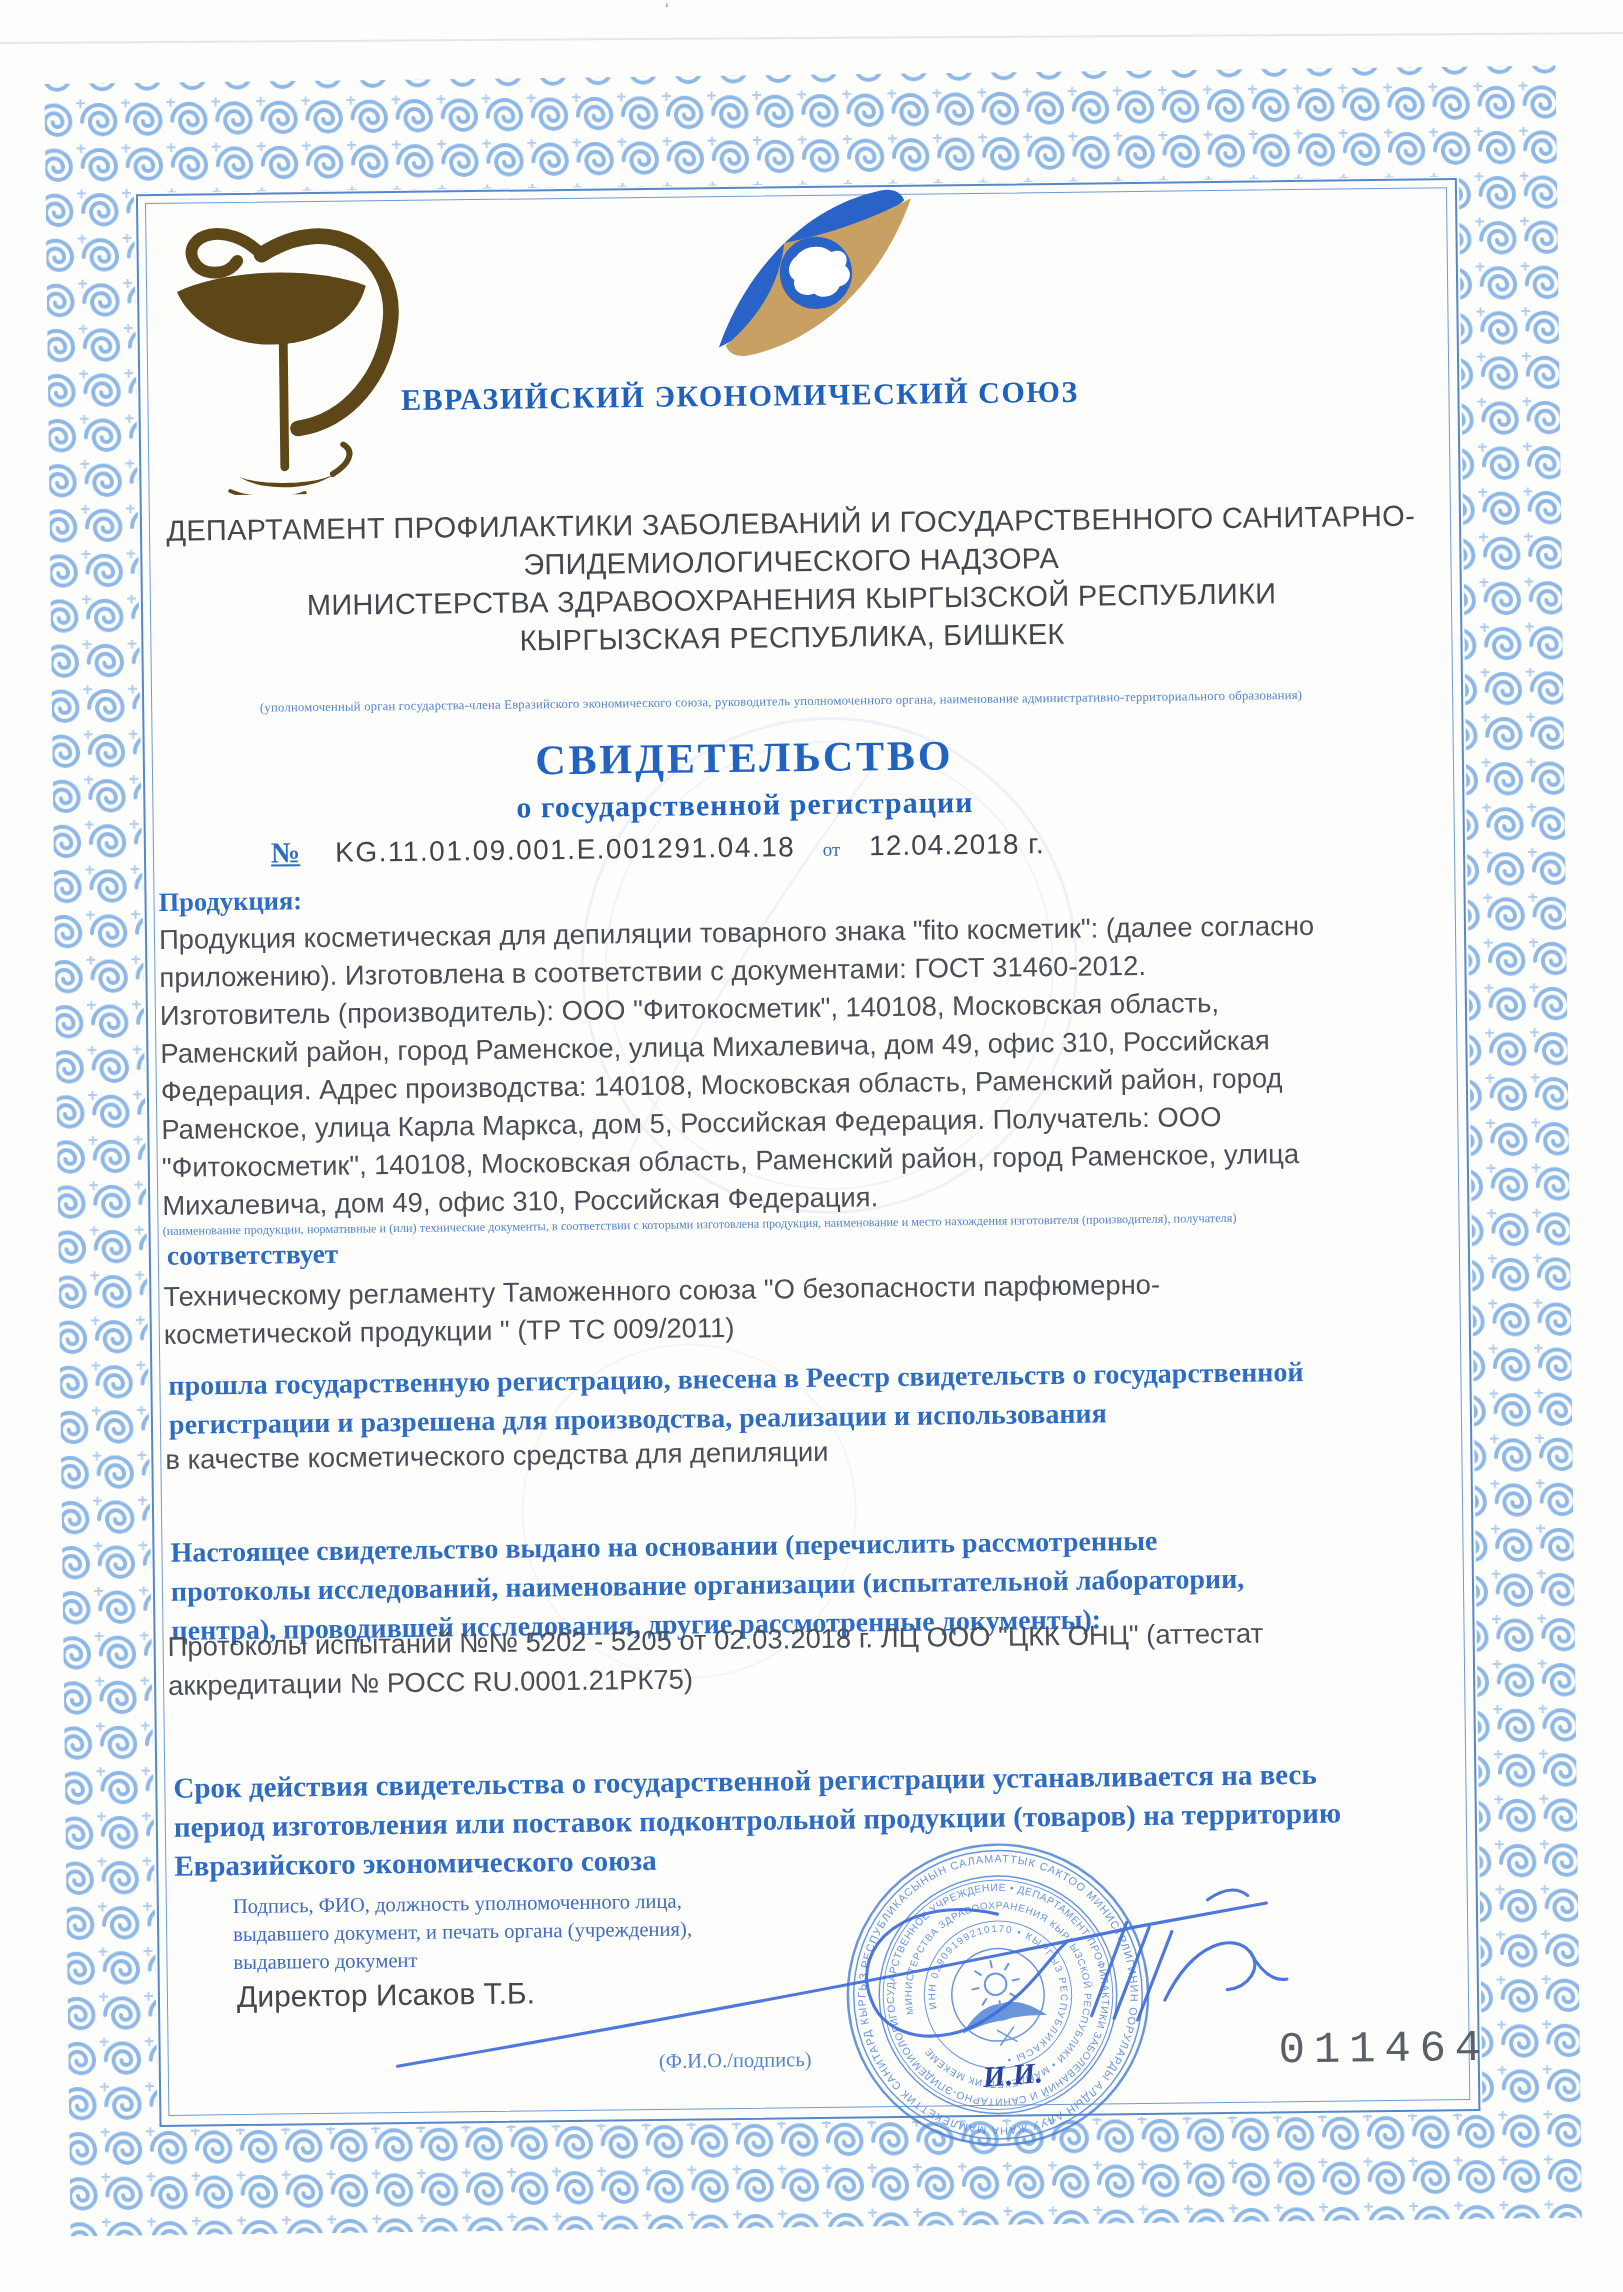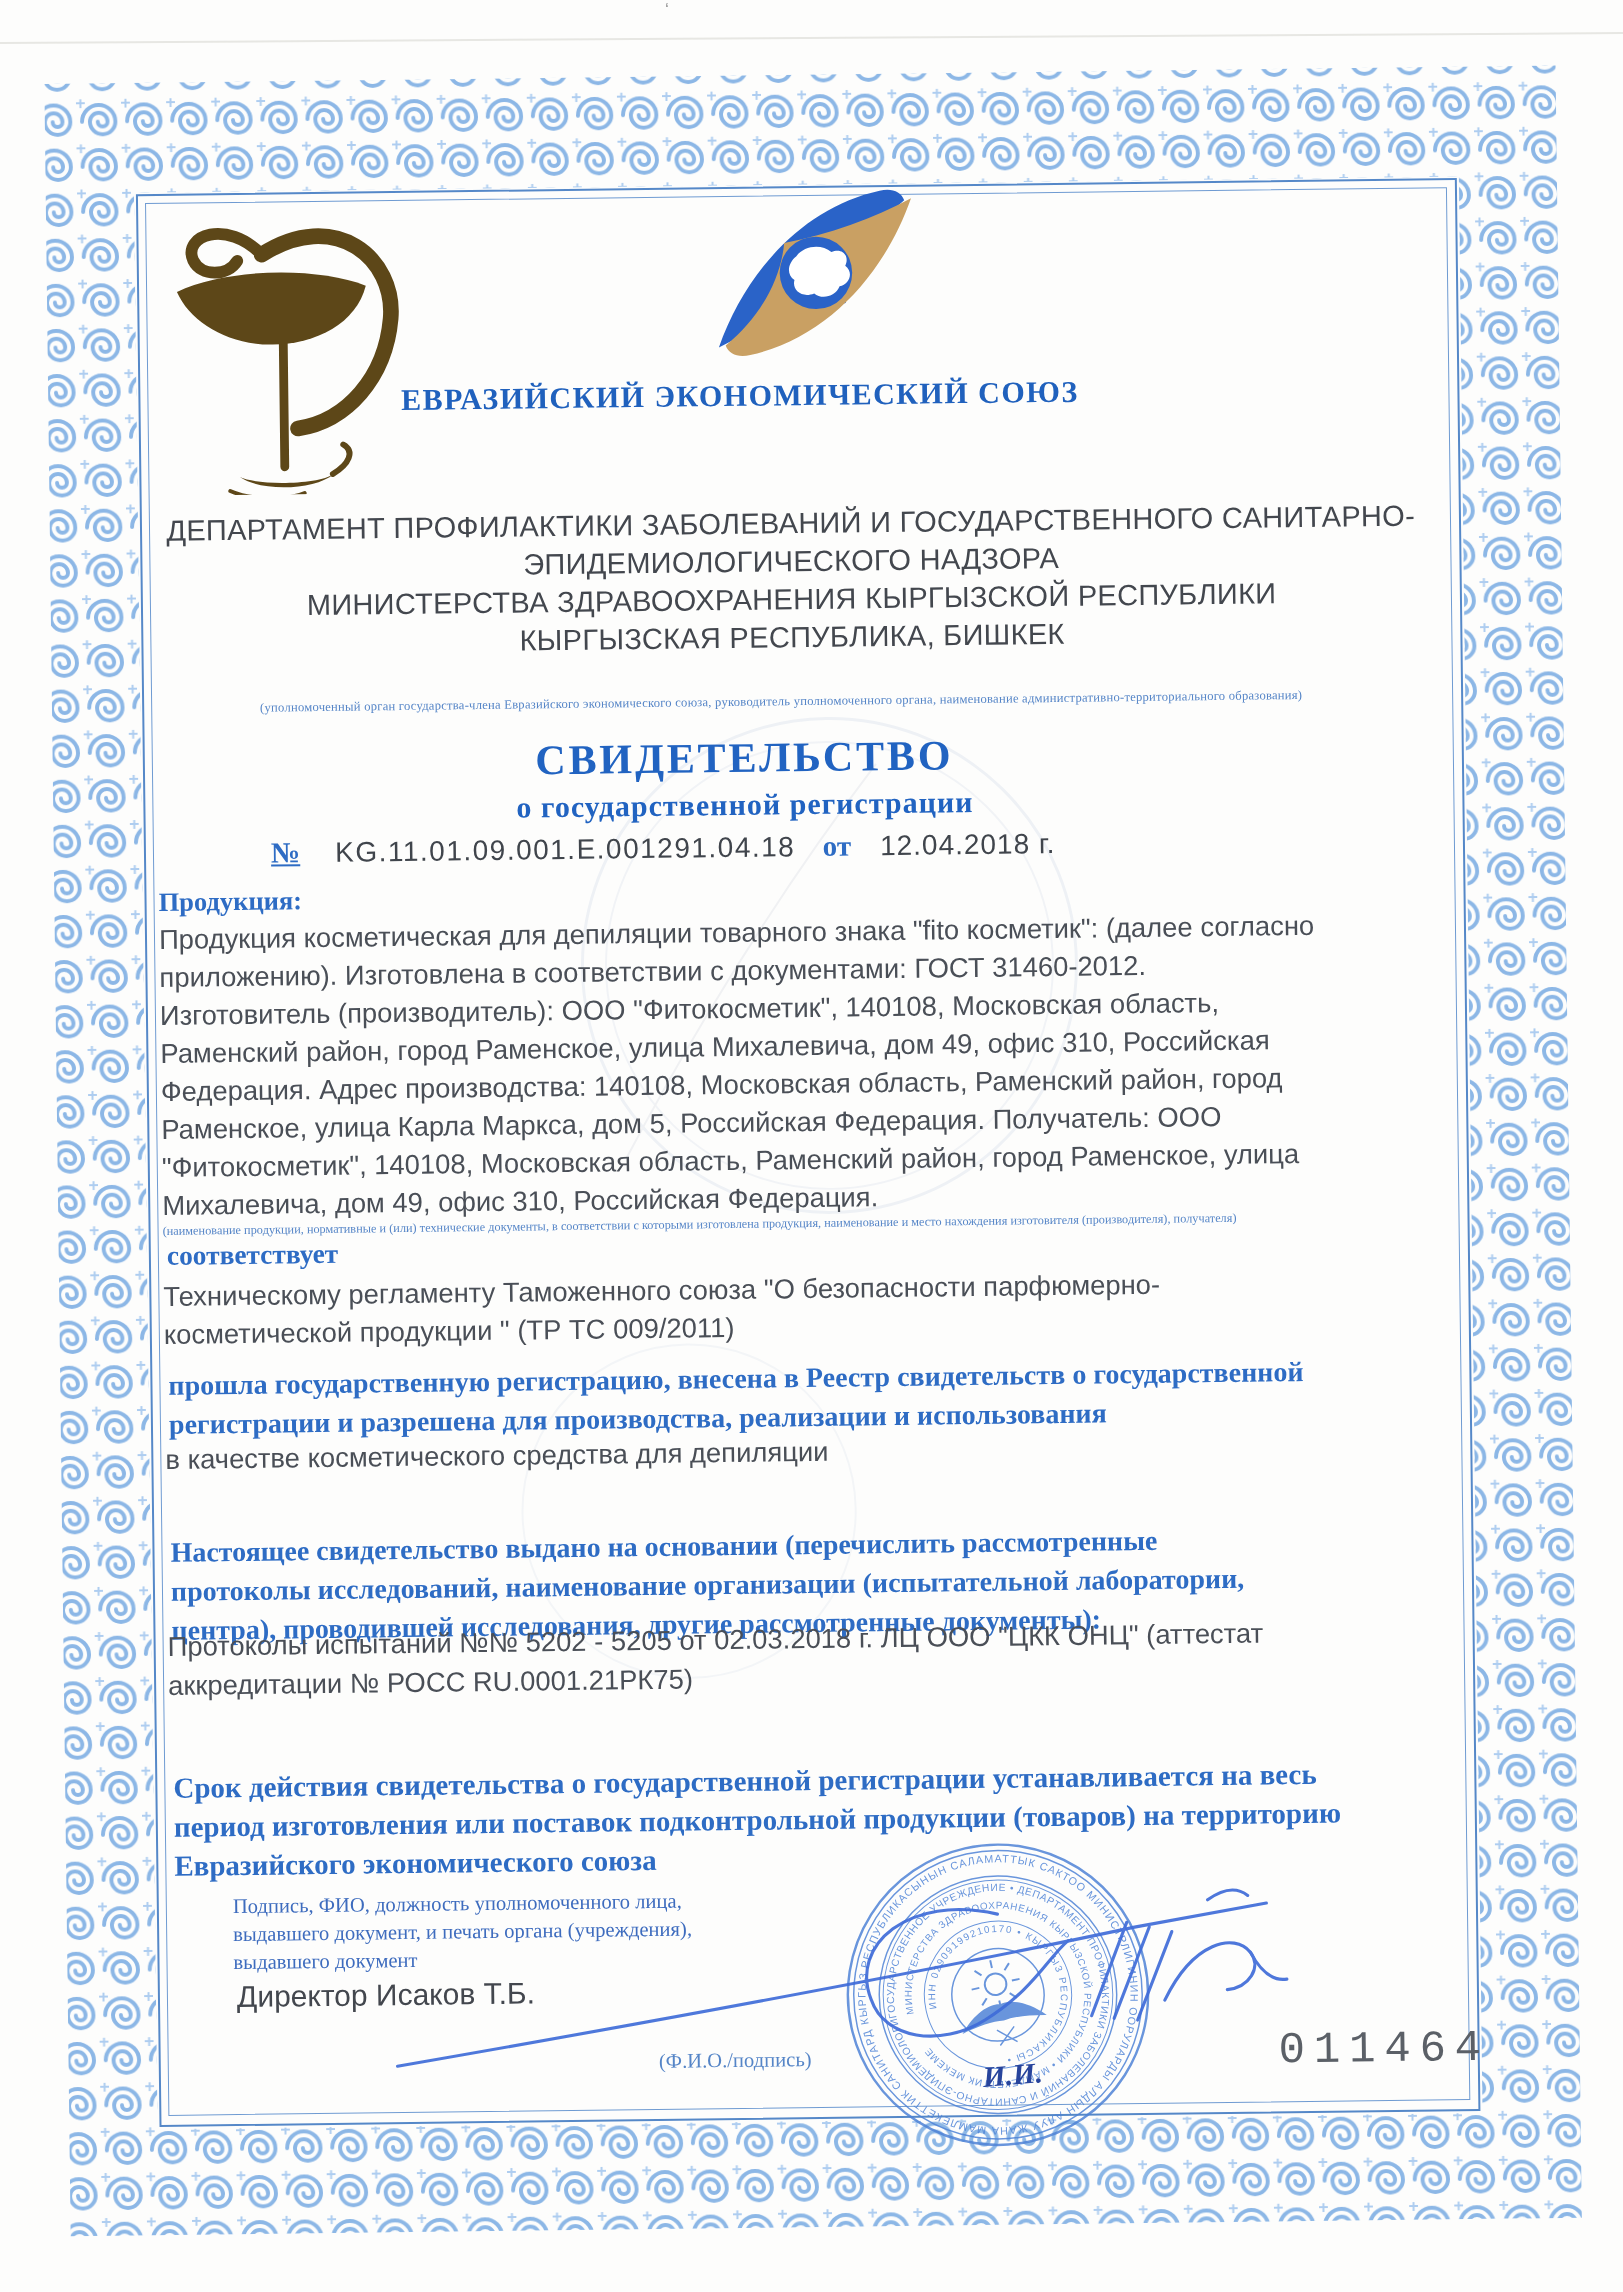--- a/index.html
+++ b/index.html
@@ -18,22 +18,22 @@
                font-family:"Liberation Serif",serif;font-weight:bold;color:#2061bd;}
   .dept{left:-11.8px;top:504px;width:1623px;font-size:29px;line-height:38px;
         color:#43474e;letter-spacing:0.3px;}
   .auth-note{left:-23.5px;top:694px;width:1623px;font-size:12.7px;letter-spacing:0.2px;}
   .cert-title{left:-61px;top:733px;width:1623px;font-size:42px;letter-spacing:2.9px;color:#2163c1;}
   .cert-sub{left:-61px;top:787px;width:1623px;font-size:30px;letter-spacing:1px;color:#2163c1;}
   .numrow{left:276px;top:830px;display:flex;align-items:baseline;}
   .numero{font-family:"Liberation Serif",serif;font-weight:bold;color:#2e6cc4;font-size:29px;
           text-decoration:underline;}
   .numval{margin-left:35px;font-size:28px;letter-spacing:1.5px;color:#40454c;}
-  .numfrom{margin-left:27.4px;font-family:"Liberation Serif",serif;font-weight:bold;
-           color:#2e6cc4;font-size:29px;}
+  .numfrom{margin-left:27.4px;font-family:"Liberation Serif",serif;font-weight:normal;
+           color:#2e6cc4;font-size:19px;}
   .numdate{margin-left:29px;font-size:28px;letter-spacing:1px;color:#40454c;}
   .prod-label{left:163px;top:879px;font-size:26.5px;}
   .prod-text{left:163px;top:913px;font-size:27.4px;line-height:38px;white-space:nowrap;}
   .prod-note{left:163px;top:1216px;font-size:12.3px;white-space:nowrap;}
   .corresponds{left:167px;top:1233px;font-size:27.4px;}
   .compl-text{left:163px;top:1270px;font-size:27.4px;line-height:38px;white-space:nowrap;}
   .reg-bold{left:167px;top:1358px;font-size:28px;line-height:39px;white-space:nowrap;}
   .reg-plain{left:163px;top:1436px;font-size:27.4px;}
   .basis-bold{left:167px;top:1525px;font-size:28px;line-height:39px;white-space:nowrap;}
   .protocols{left:163px;top:1619px;font-size:27.4px;line-height:39px;white-space:nowrap;}

